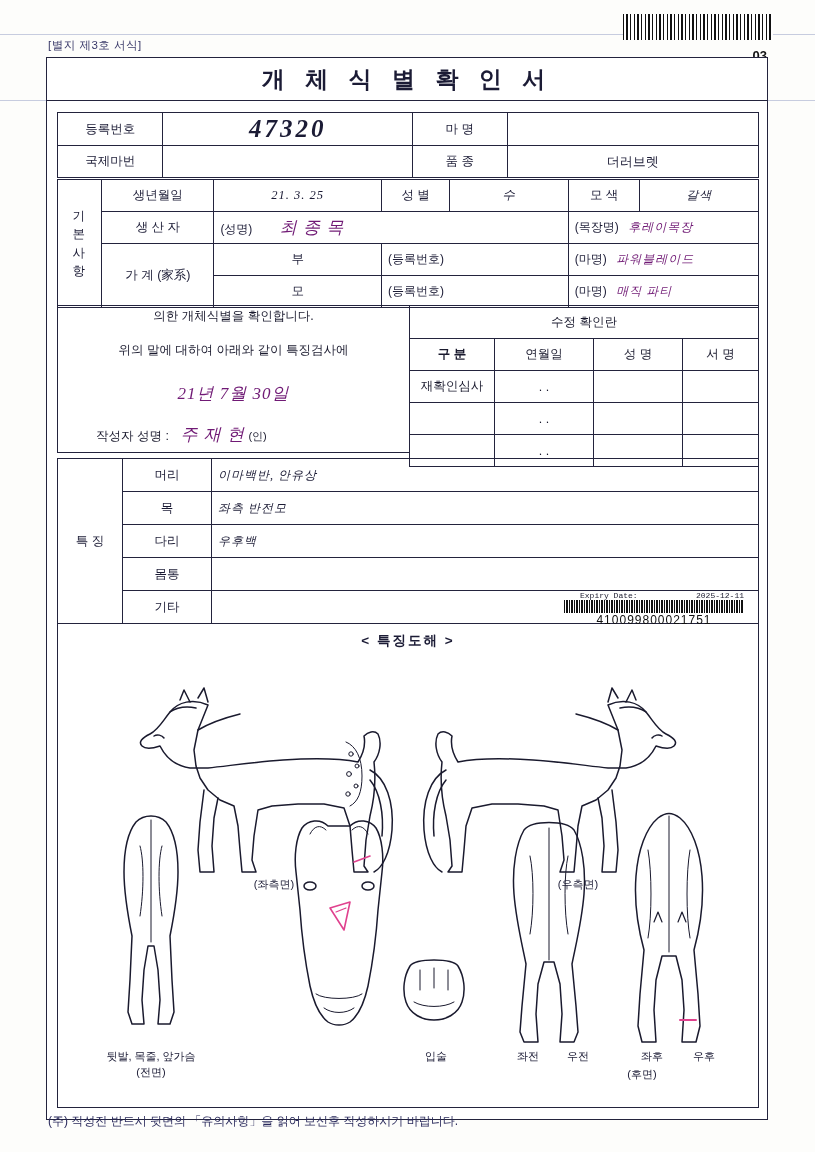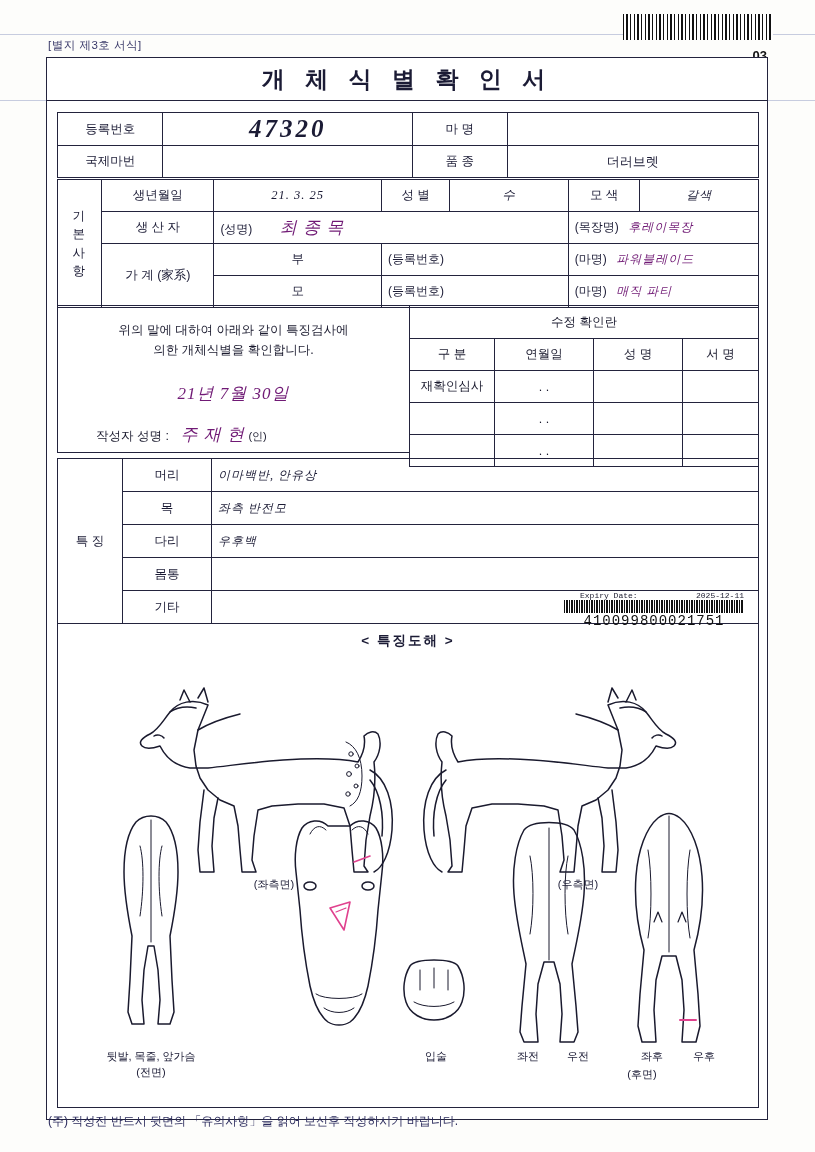--- a/index.html
+++ b/index.html
@@ -89,21 +89,21 @@
     text-align:center;font-size:13.5px;font-weight:bold;letter-spacing:2px;
     margin-top:8px;color:#1b1b35;
   }
   .expiry{
     position:absolute;right:14px;top:-28px;width:180px;text-align:center;
   }
   .expiry .ebar{
     height:13px;
     background:repeating-linear-gradient(90deg,#111 0 1px,#fff 1px 2.4px,#111 2.4px 3.6px,#fff 3.6px 5px);
   }
-  .expiry .enum{font-size:14px;color:#111;font-family:Liberation Mono, monospace;letter-spacing:1px;}
+  .expiry .enum{font-size:12px;color:#111;font-family:Liberation Sans, sans-serif;letter-spacing:1px;}
 
   .footnote{
     position:absolute;left:48px;bottom:22px;font-size:12px;color:#2a2a5c;
   }
 
   
   .scanline{position:absolute;left:0;right:0;height:1px;background:rgba(40,60,140,.25);}
 </style>
 </head>
 <body>
@@ -177,37 +177,37 @@
         <td colspan="2">
           <span style="font-size:12px;">(마명)</span>
           <span class="hand sm" style="margin-left:6px;">매직 파티</span>
         </td>
       </tr>
     </tbody>
       </table>
 
     <div class="confirm-wrap" style="top:247px;position:absolute;">
       <div class="confirm-left">
+        <p>의한 개체식별을 확인합니다.</p>
         <p style="margin-top:14px;">위의 말에 대하여 아래와 같이 특징검사에</p>
-        <p>의한 개체식별을 확인합니다.</p>
         <div class="hand" style="text-align:center;margin-top:22px;">21년 7월 30일</div>
         <div style="margin-top:18px;padding-left:38px;font-size:12.5px;">
           <span>작성자 성명 :</span>
           <span class="hand" style="margin-left:8px;">주 재 현</span>
           <span style="font-size:11px;">(인)</span>
         </div>
       </div>
       <div class="confirm-right">
         <table style="width:100%;">
           <tbody>
               <tr>
             <td colspan="4" style="height:30px;">수정 확인란</td>
           </tr>
           <tr>
-            <td style="width:82px;">구  분</td>
+            <td style="width:82px;font-weight:bold;">구  분</td>
             <td style="width:96px;">연월일</td>
             <td style="width:86px;">성  명</td>
             <td>서  명</td>
           </tr>
           <tr>
             <td>재확인심사</td>
             <td>. .</td>
             <td></td>
             <td></td>
           </tr>

